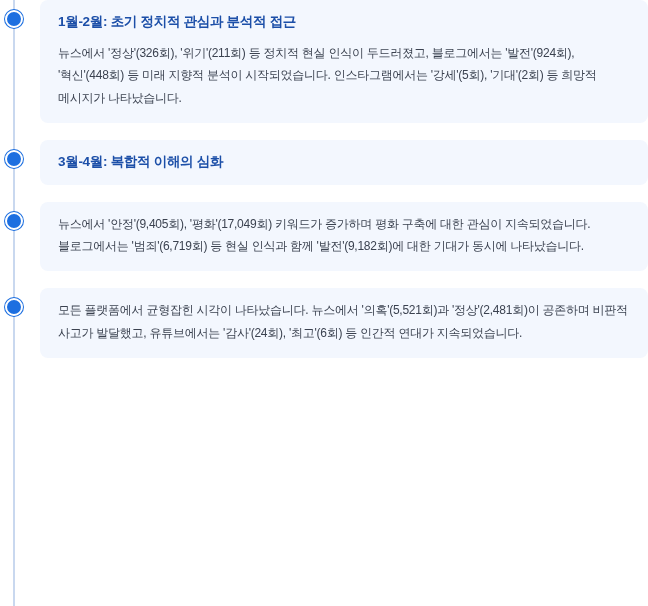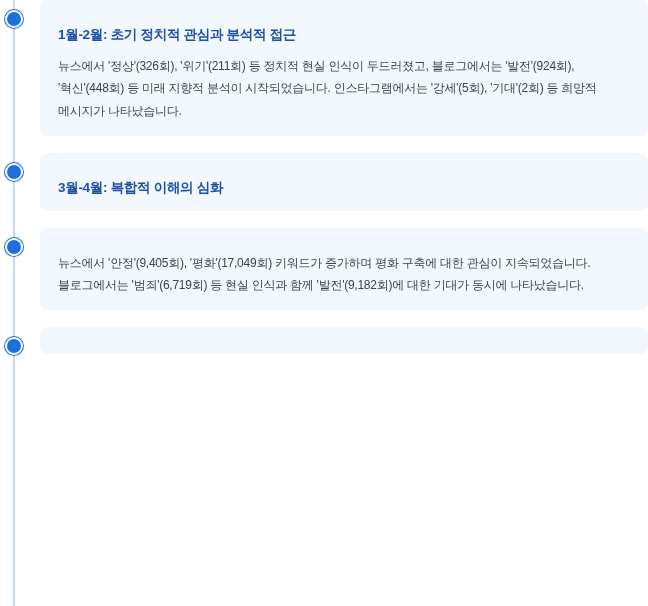--- a/index.html
+++ b/index.html
@@ -38,21 +38,21 @@
     width: 18px;
     height: 18px;
     border-radius: 50%;
     background: #1d6fe0;
     border: 2px solid #ffffff;
     box-shadow: 0 0 0 1px #1d6fe0;
   }
   .card {
     background: #f3f7fe;
     border-radius: 8px;
-    padding: 13px 0 14px 0;
+    padding: 0 0 14px 0;
     overflow: hidden;
   }
   .card-title {
     font-size: 13.5px;
     font-weight: bold;
     color: #1c4fa8;
     padding: 13px 18px 0 18px;
     letter-spacing: -0.3px;
     line-height: 1.35;
   }
@@ -89,15 +89,16 @@
   <div class="item">
     <div class="dot"></div>
     <div class="card">
       <div class="card-body">뉴스에서 '안정'(9,405회), '평화'(17,049회) 키워드가 증가하며 평화 구축에 대한 관심이 지속되었습니다. 블로그에서는 '범죄'(6,719회) 등 현실 인식과 함께 '발전'(9,182회)에 대한 기대가 동시에 나타났습니다.</div>
     </div>
   </div>
 
   <div class="item">
     <div class="dot"></div>
     <div class="card">
+      <div class="card-body">모든 플랫폼에서 균형잡힌 시각이 나타났습니다. 뉴스에서 '의혹'(5,521회)과 '정상'(2,481회)이 공존하며 비판적 사고가 발달했고, 유튜브에서는 '감사'(24회), '최고'(6회) 등 인간적 연대가 지속되었습니다.</div>
     </div>
   </div>
 </div>
 
 </body></html>

